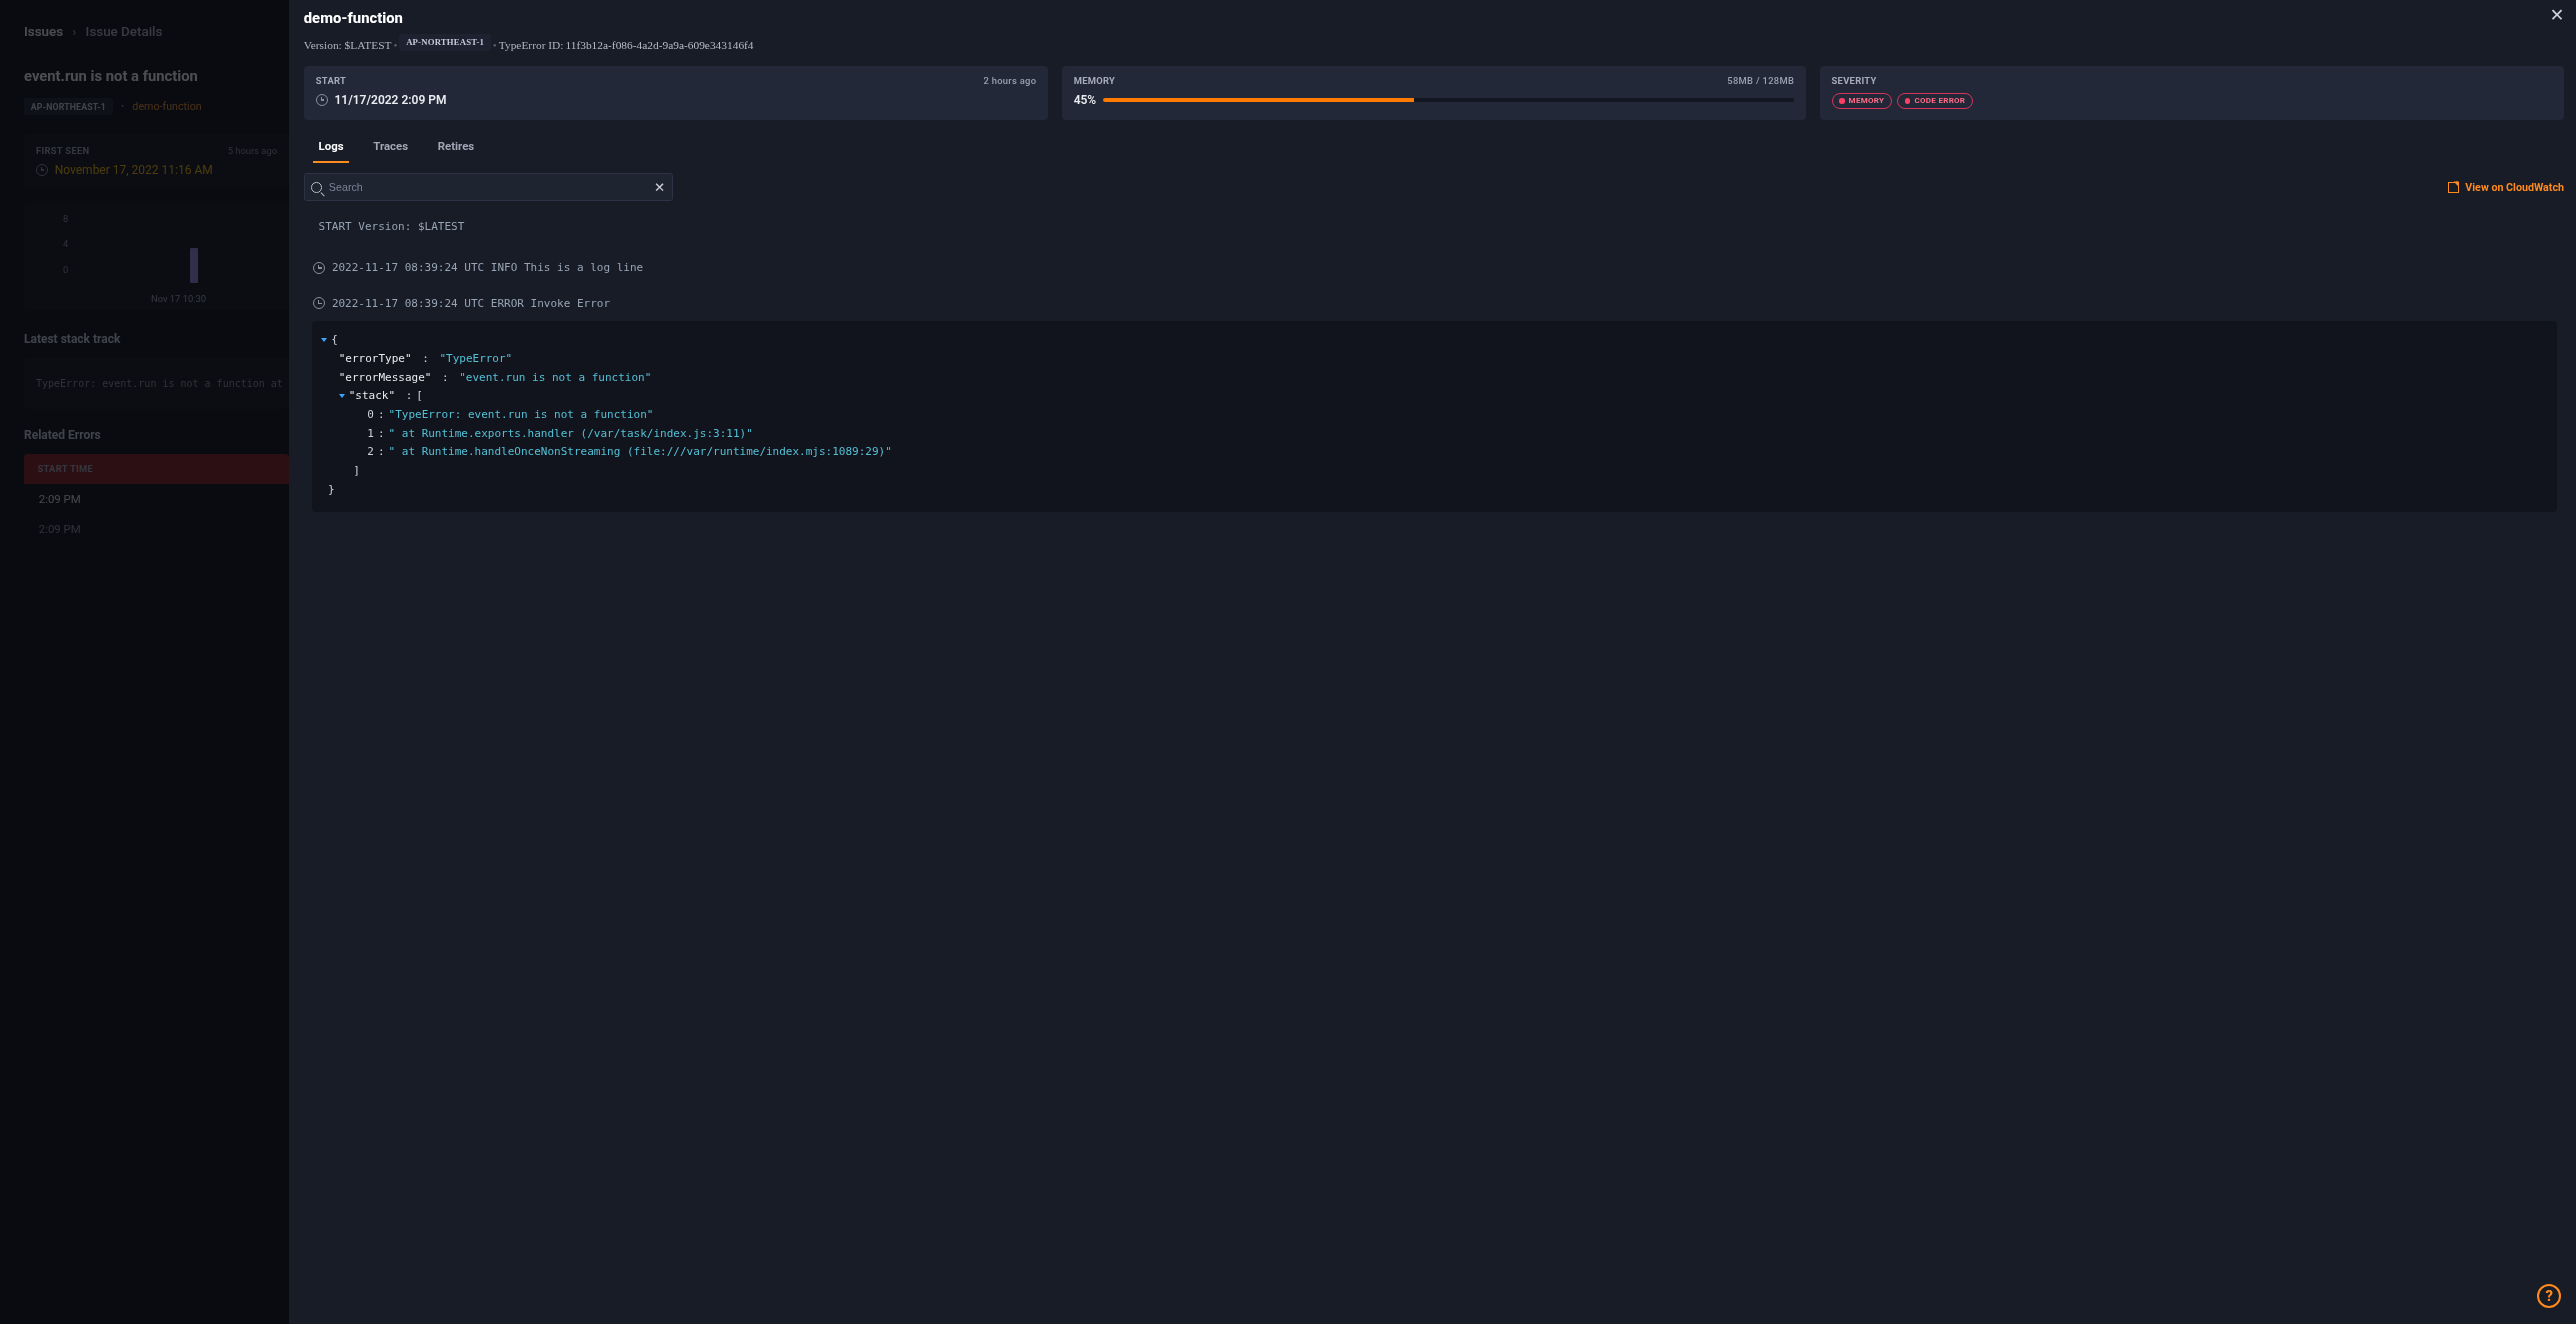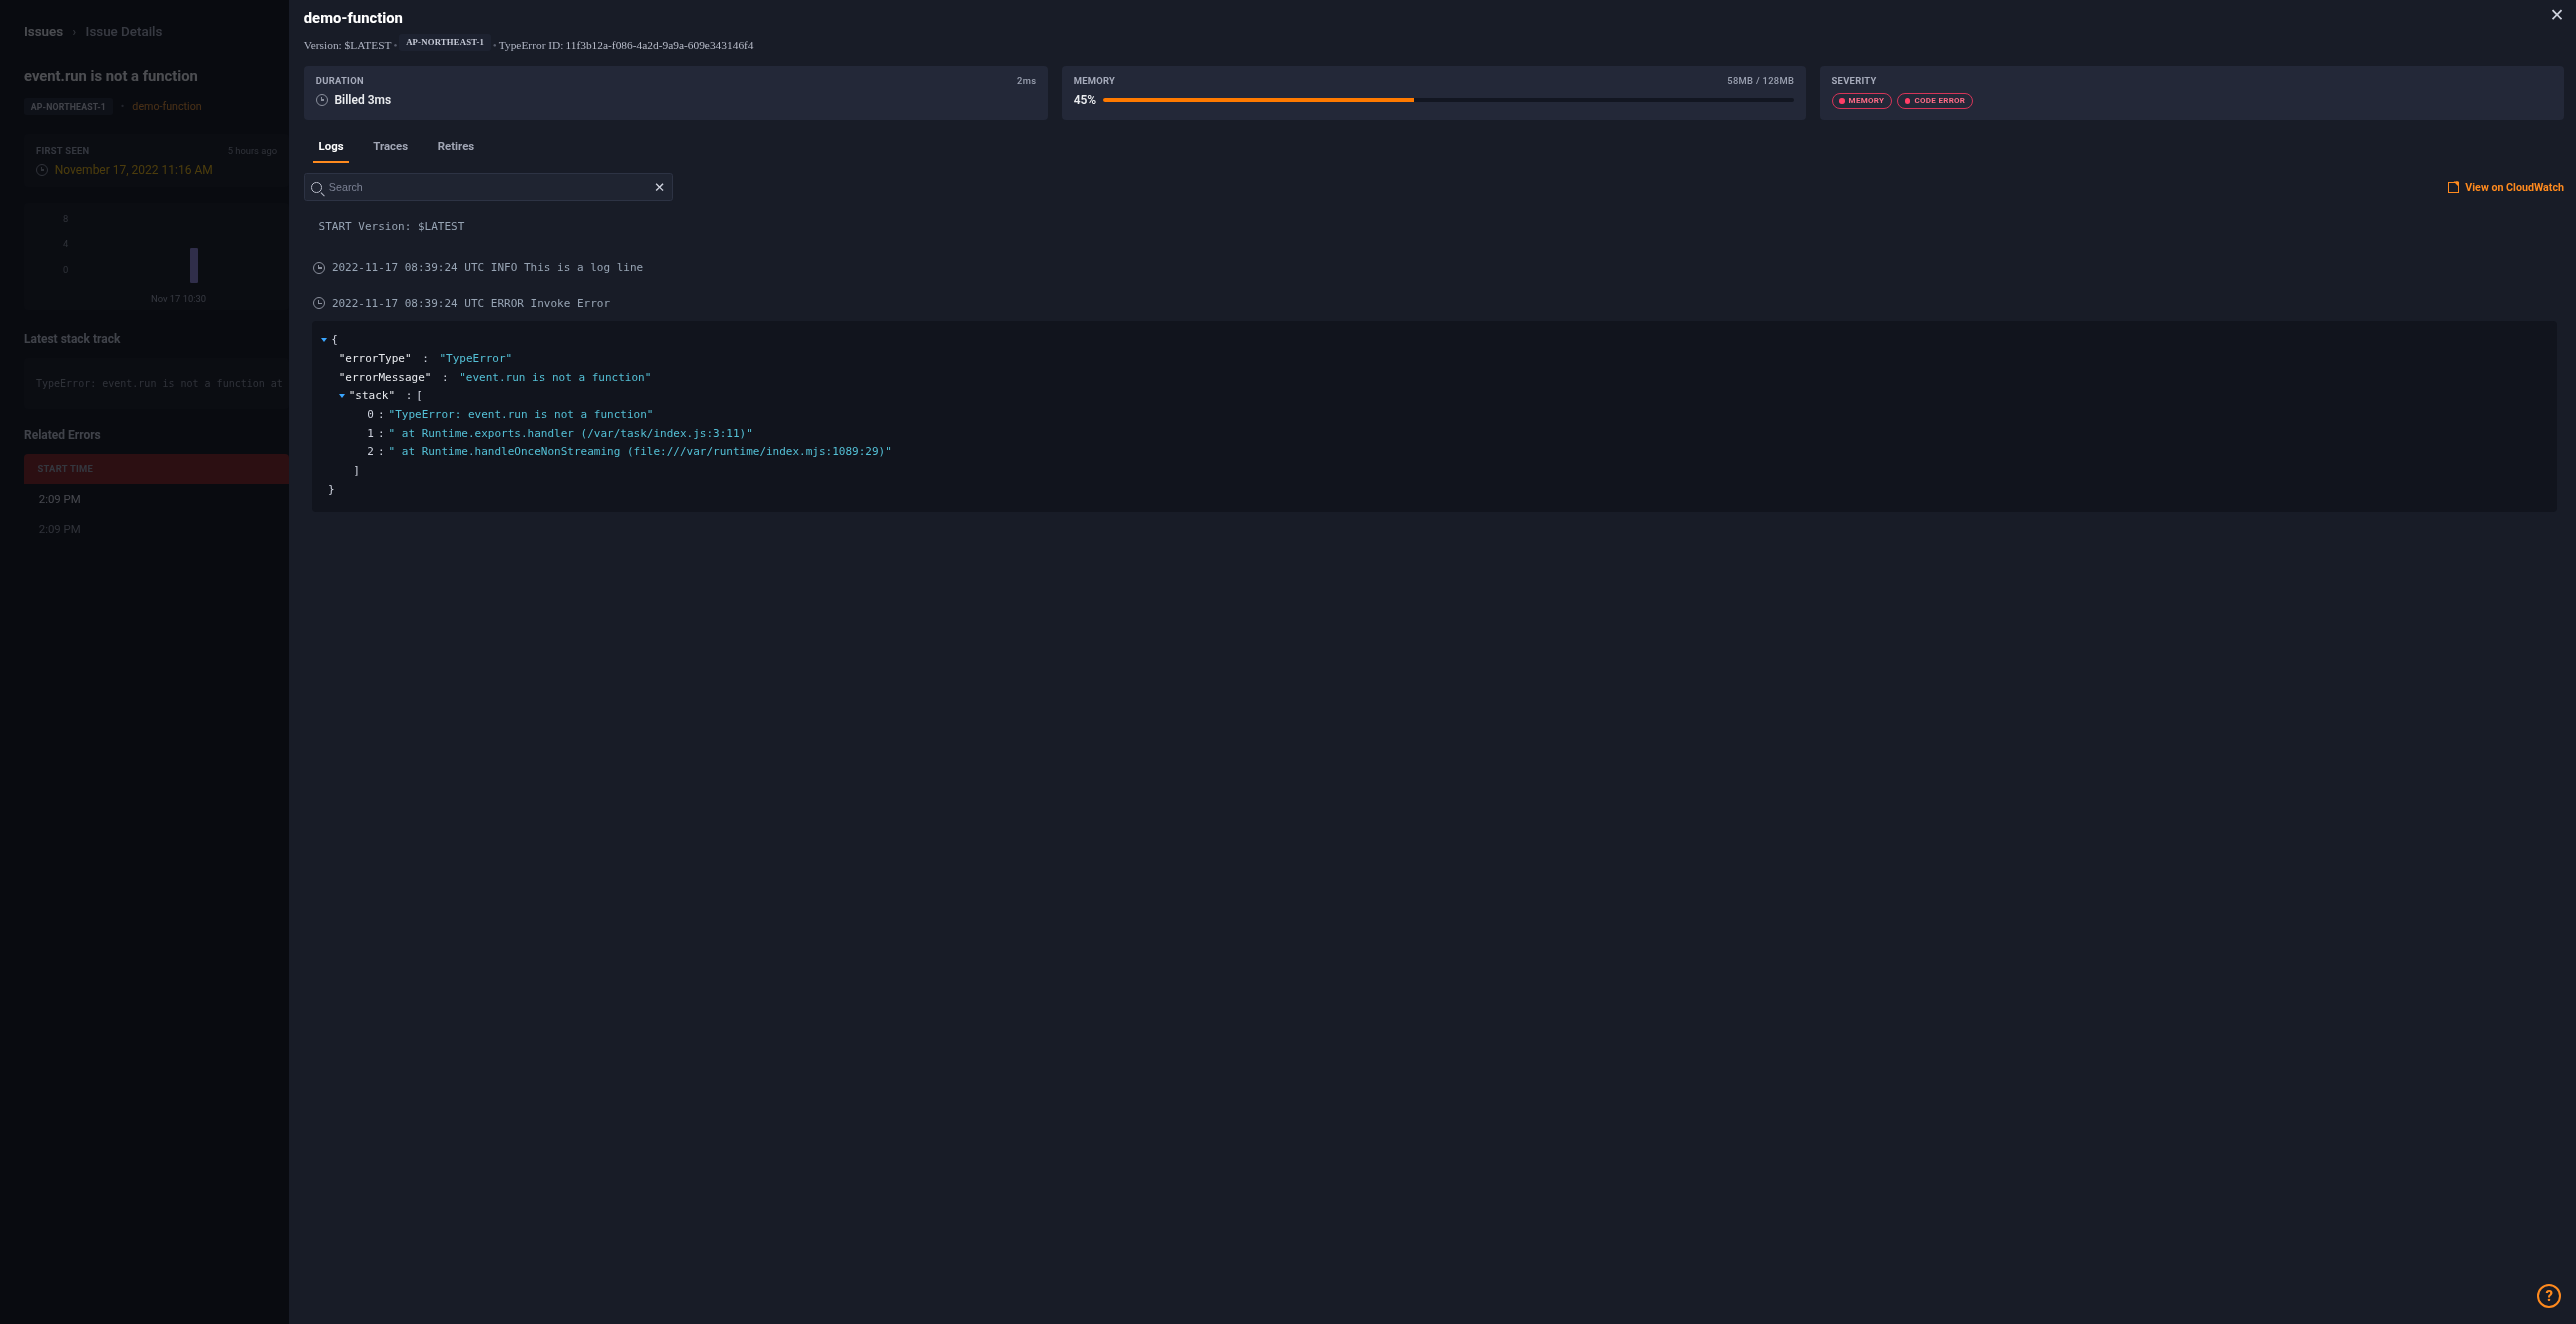--- a/index.html
+++ b/index.html
@@ -483,26 +483,26 @@
       <span class="sep">•</span>
       <span class="region-pill">AP-NORTHEAST-1</span>
       <span class="sep">•</span>
       <span>TypeError ID:</span>
       <span class="invocation-id">11f3b12a-f086-4a2d-9a9a-609e343146f4</span>
     </div>
 
     <div class="stats-row">
       <div class="stat-card">
         <div class="stat-head">
-          <span>DURATION</span>
-          <span class="right">2ms</span>
+          <span>START</span>
+          <span class="right">2 hours ago</span>
         </div>
         <div class="stat-body">
           <span class="clock-icon"></span>
-          <span>Billed 3ms</span>
+          <span>11/17/2022 2:09 PM</span>
         </div>
       </div>
       <div class="stat-card">
         <div class="stat-head">
           <span>MEMORY</span>
           <span class="right">58MB / 128MB</span>
         </div>
         <div class="stat-body">
           <span>45%</span>
           <div class="meter">

